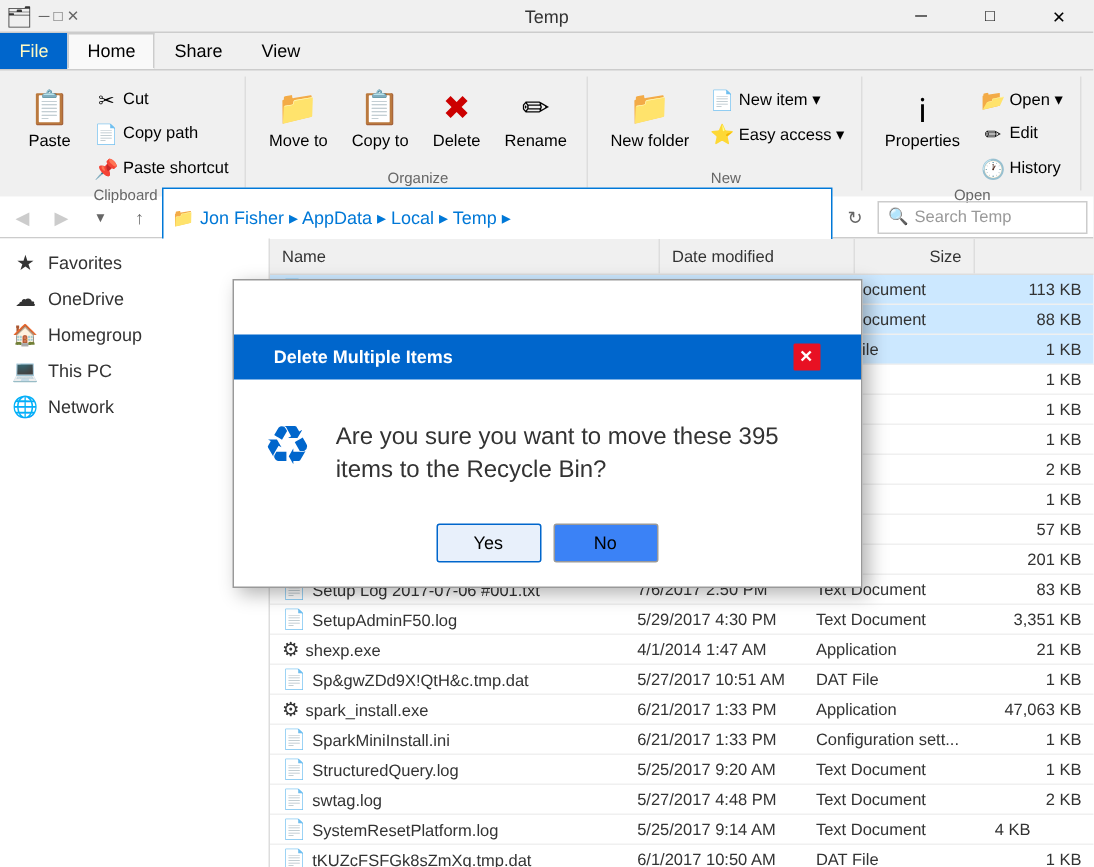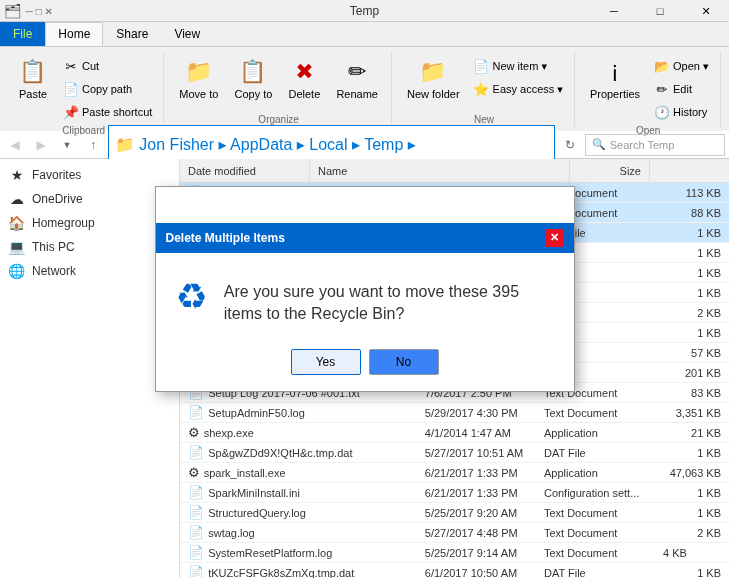--- a/index.html
+++ b/index.html
@@ -50,21 +50,21 @@
     }
     .ribbon-tab {
       padding: 4px 12px;
       font-size: 12px;
       cursor: pointer;
       border: 1px solid transparent;
       border-bottom: none;
     }
     .ribbon-tab.active {
       background: #0066cc;
-      color: #bef264;
+      color: #fef9c3;
     }
 
     .ribbon-content {
       display: flex;
       align-items: stretch;
       padding: 4px;
       gap: 2px;
       height: 84px;
     }
     .ribbon-group {
@@ -167,21 +167,21 @@
     }
     .nav-btn.disabled { color: #ccc; cursor: default; }
     .address-path {
       flex: 1;
       background: white;
       border: 1px solid #0078d7;
       height: 40px;
       padding: 0 6px;
       display: flex;
       align-items: center;
-      font-size: 16px;
+      font-size: 12px;
       color: #333;
     }
     .address-path span { color: #0078d7; }
     .search-box {
       width: 140px;
       height: 22px;
       border: 1px solid #ccc;
       padding: 0 6px;
       font-size: 11px;
       color: #999;
@@ -275,21 +275,21 @@
     }
     .dialog {
       background: white;
       border: 1px solid #999;
       box-shadow: 4px 4px 12px rgba(0,0,0,0.3);
       width: 420px;
     }
     .dialog-title-bar {
       background: #0066cc;
       color: white;
-      padding: 6px 10px;
+      padding: 6px 27px;
       display: flex;
       align-items: center;
       justify-content: space-between;
       font-size: 12px;
       font-weight: bold;
       margin-top: 36px;
     }
     .dialog-close {
       width: 18px;
       height: 18px;
@@ -515,22 +515,22 @@
       <span>This PC</span>
     </div>
     <div class="sidebar-item">
       <span class="sidebar-icon">🌐</span>
       <span>Network</span>
     </div>
   </div>
 
   <div class="file-list">
     <div class="file-list-header">
+      <div class="col-header col-name">Name</div>
       <div class="col-header col-date">Date modified</div>
-      <div class="col-header col-name">Name</div>
       <div class="col-header col-size">Size</div>
     </div>
 
     <div id="file-rows-container">
         <div class="file-row selected">
       <div class="file-cell col-name">
         <span class="file-icon">📄</span>Python 3.6.1 (32-bit)_20170625164927_00...
       </div>
       <div class="file-cell col-date">6/25/2017 4:52 PM</div>
       <div class="file-cell col-type">Text Document</div>

